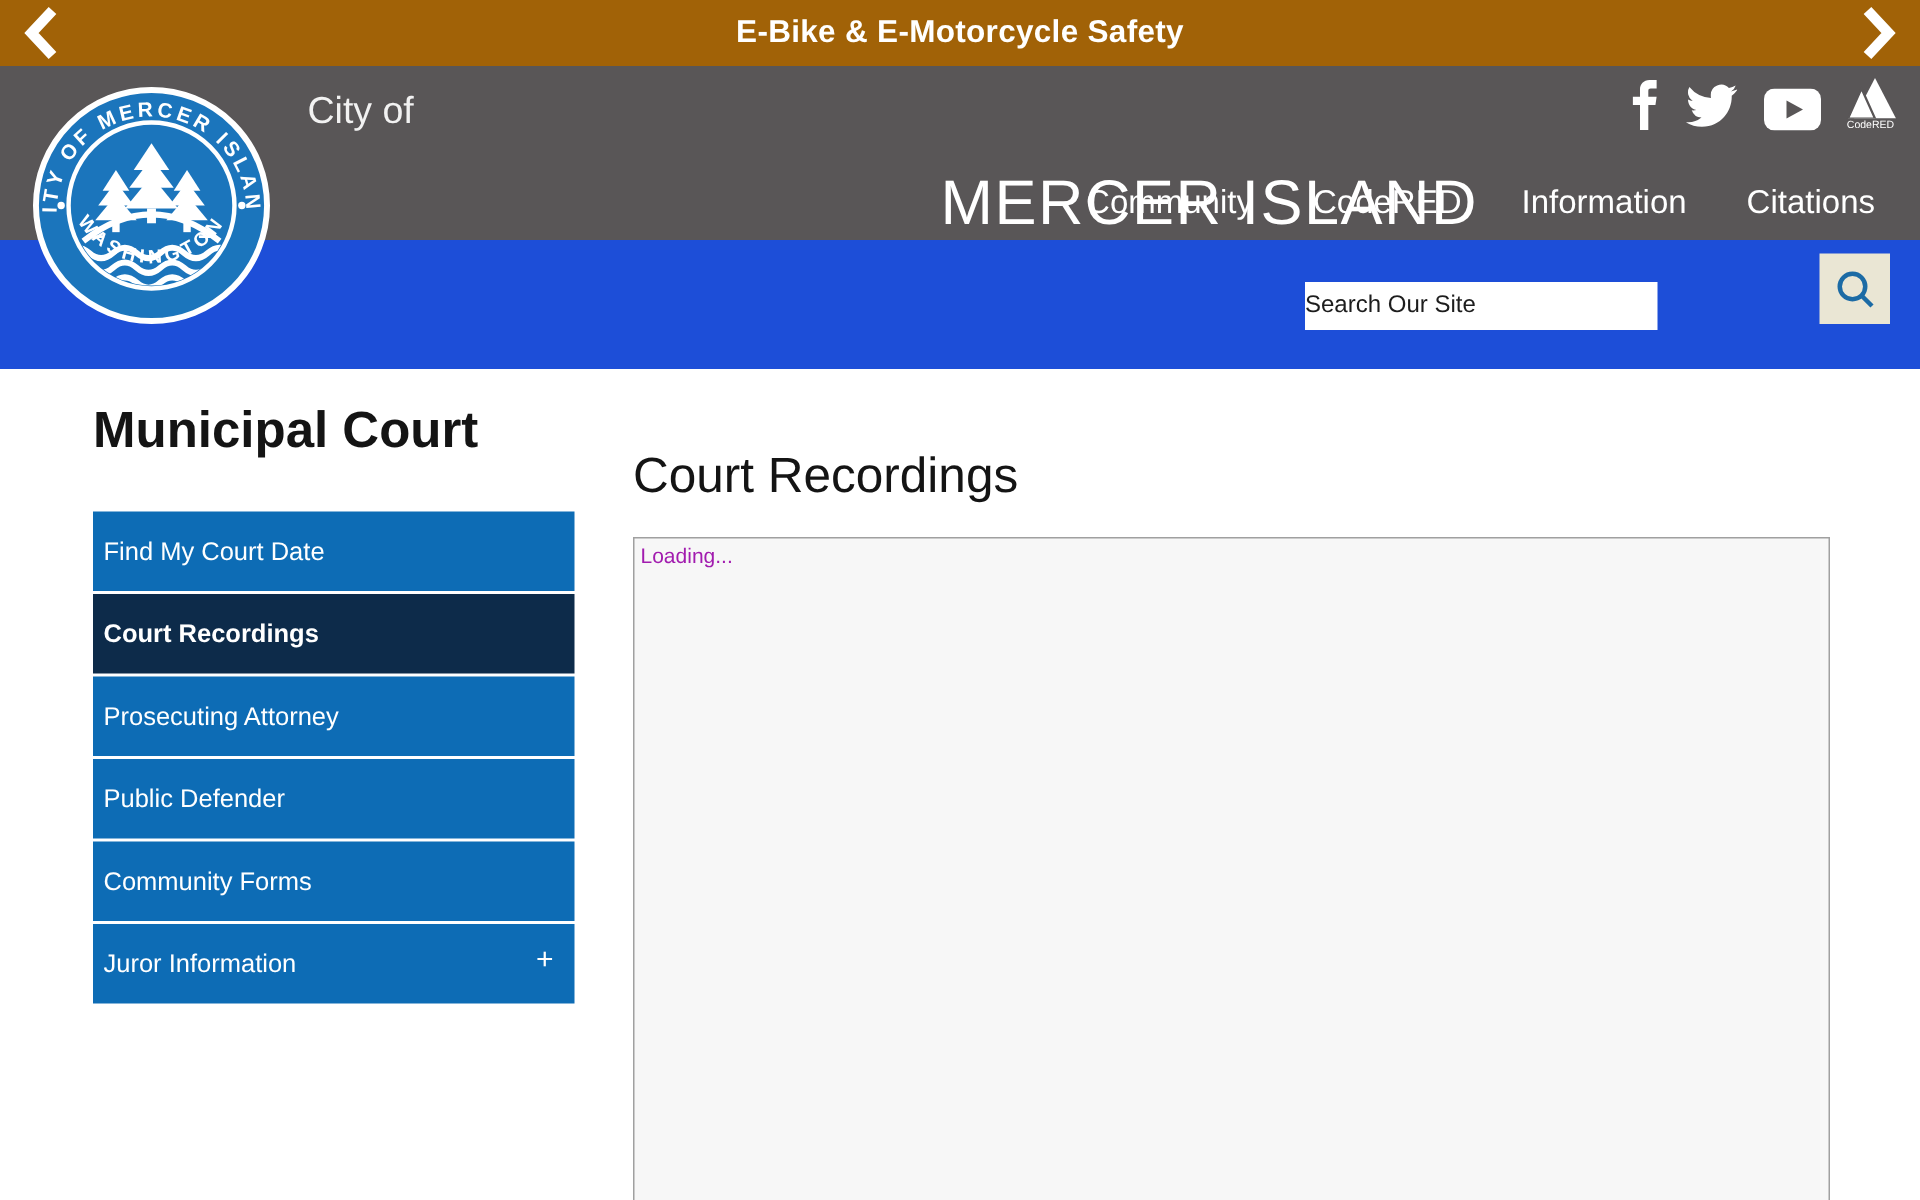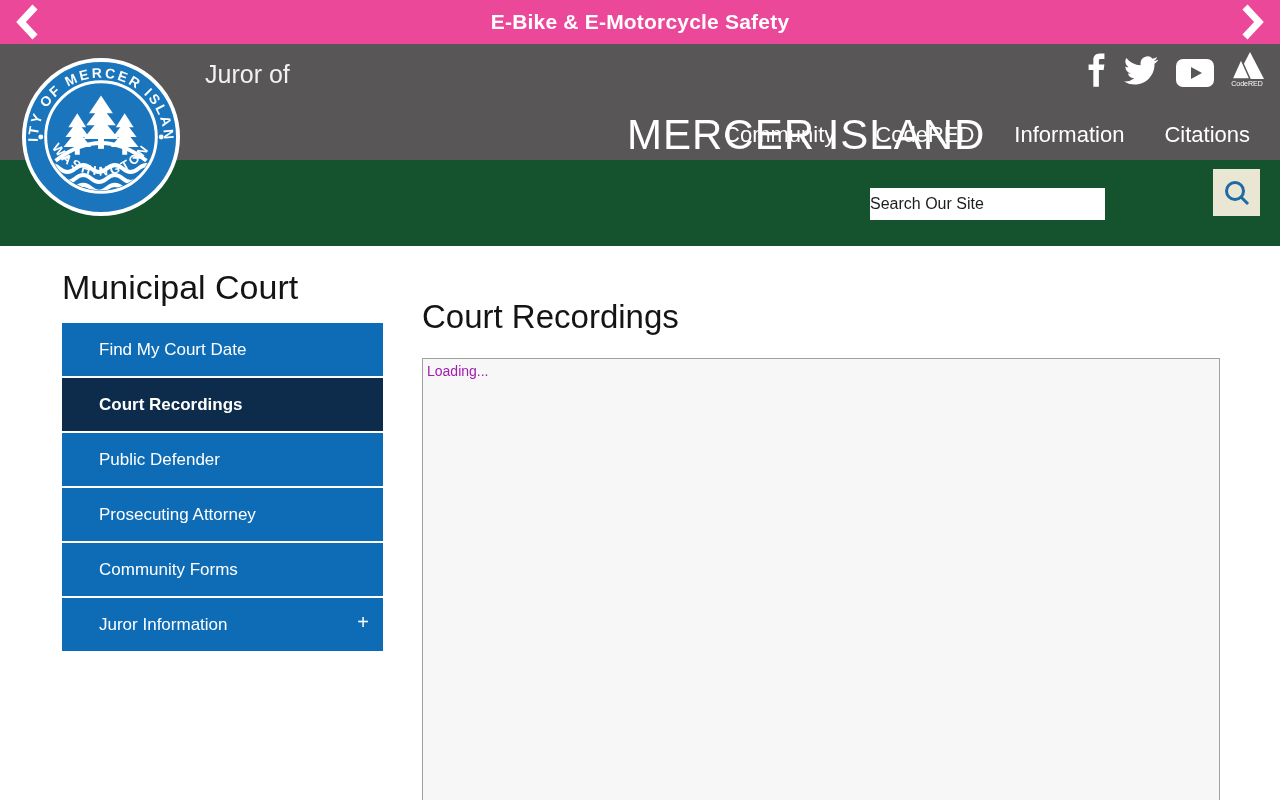--- a/index.html
+++ b/index.html
@@ -1,53 +1,53 @@
 <!DOCTYPE html>
 <html><head>
 <meta charset="utf-8">
 <style>
   * { margin:0; padding:0; box-sizing:border-box; }
   html,body { width:1280px; height:800px; overflow:hidden; background:#fff;
     font-family:"Liberation Sans", sans-serif; }
 
   
-  .banner { position:relative; height:44px; background:#ec4899; display:flex;
+  .banner { position:relative; height:44px; background:#a16207; display:flex;
     align-items:center; justify-content:center; }
   .banner-text { color:#fff; font-size:21px; font-weight:bold; letter-spacing:.2px; }
   .banner-arrow { position:absolute; top:0; width:54px; height:44px; display:flex;
     align-items:center; justify-content:center; cursor:pointer; background:none; border:none; }
   .banner-arrow.left { left:0; }
   .banner-arrow.right { right:0; }
 
   
   .header { position:relative; height:116px; background:#595657; }
   .seal { position:absolute; left:22px; top:14px; z-index:5; cursor:pointer; }
   .brand { position:absolute; left:205px; top:16px; color:#fff; cursor:pointer; }
   .brand .pre { font-size:25px; font-weight:400; color:#f2f2f2; }
   .brand .main { font-size:42px; font-weight:400; letter-spacing:1px; line-height:1.1; }
   .social { position:absolute; top:8px; right:16px; display:flex; gap:16px; align-items:flex-end; }
   .social .s-item { display:flex; flex-direction:column; align-items:center; cursor:pointer; }
   .social .s-label { color:#fff; font-size:7px; margin-top:1px; }
   .topnav { position:absolute; right:30px; bottom:12px; display:flex; gap:40px; }
   .topnav .nav-item { color:#fff; font-size:22px; font-weight:500; cursor:pointer; }
 
   
-  .search-row { position:relative; height:86px; background:#14532d; }
+  .search-row { position:relative; height:86px; background:#1d4ed8; }
   .search-input { position:absolute; right:175px; top:28px; width:235px; height:32px;
     border:none; outline:none; font-size:16px; color:#333; font-family:"Liberation Sans",sans-serif; }
   .search-input::placeholder { color:#1d1d1d; opacity:1; font-weight:500; }
   .search-btn { position:absolute; right:20px; top:9px; width:47px; height:47px;
     background:#eae6d4; border:none; display:flex; align-items:center; justify-content:center;
     cursor:pointer; }
 
   
   .content { position:relative; }
   .sidebar { position:absolute; left:62px; top:22px; width:321px; }
-  .sidebar-title { font-size:34px; font-weight:400; color:#141414; margin-bottom:16px; }
-  .side-item { background:#0d6cb5; color:#fff; padding:16px 37px; margin-bottom:2px;
+  .sidebar-title { font-size:34px; font-weight:700; color:#141414; margin-bottom:34px; }
+  .side-item { background:#0d6cb5; color:#fff; padding:16px 7px; margin-bottom:2px;
     font-size:17px; font-weight:500; line-height:21px; cursor:pointer; position:relative; }
   .side-item.active { background:#0d2b4a; font-weight:bold; }
   .side-item .expand { position:absolute; right:14px; top:14px; font-size:20px; font-weight:400; }
 
   .main { position:absolute; left:422px; top:52px; width:798px; }
   .main-heading { font-size:33px; font-weight:500; color:#141414; margin-bottom:22px; }
   .frame { width:798px; height:560px; background:#f7f7f7; border:1px solid #a0a0a0;
     padding:3px 4px; }
   .frame-status { color:#a21caf; font-size:14px; }
 
@@ -120,21 +120,21 @@
         <g fill="none" stroke="#ffffff" stroke-width="4">
           <path d="M22 112 q8 -7 16 0 t16 0 t16 0 t16 0 t16 0 t16 0 t16 0"></path>
           <path d="M22 122 q8 -7 16 0 t16 0 t16 0 t16 0 t16 0 t16 0 t16 0"></path>
           <path d="M22 132 q8 -7 16 0 t16 0 t16 0 t16 0 t16 0 t16 0 t16 0"></path>
         </g>
       </g>
     </svg>
   </div>
 
   <div class="brand">
-    <div class="pre">Juror of</div>
+    <div class="pre">City of</div>
     <div class="main">MERCER ISLAND</div>
   </div>
 
   <div class="social">
     <div class="s-item">
       <svg width="19" height="34" viewBox="0 0 24 42">
         <path fill="#fff" d="M16 7h6V0h-6c-5 0-8 3.6-8 8v6H2v7h6v21h7V21h6l1-7h-7V9c0-1.3.7-2 2-2z"></path>
       </svg>
     </div>
     <div class="s-item">
@@ -192,26 +192,26 @@
 
 
 
         <div class="side-item active">
           <span>Court Recordings</span>
           
         </div>
 
 
         <div class="side-item">
+          <span>Prosecuting Attorney</span>
+          
+        </div>
+
+        <div class="side-item">
           <span>Public Defender</span>
-          
-        </div>
-
-        <div class="side-item">
-          <span>Prosecuting Attorney</span>
           
         </div>
 
         <div class="side-item">
           <span>Community Forms</span>
           
         </div>
 
         <div class="side-item">
           <span>Juror Information</span>

